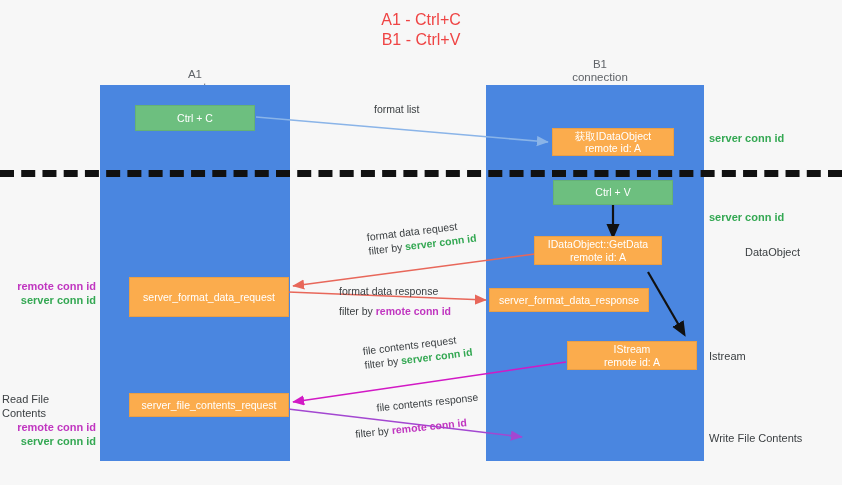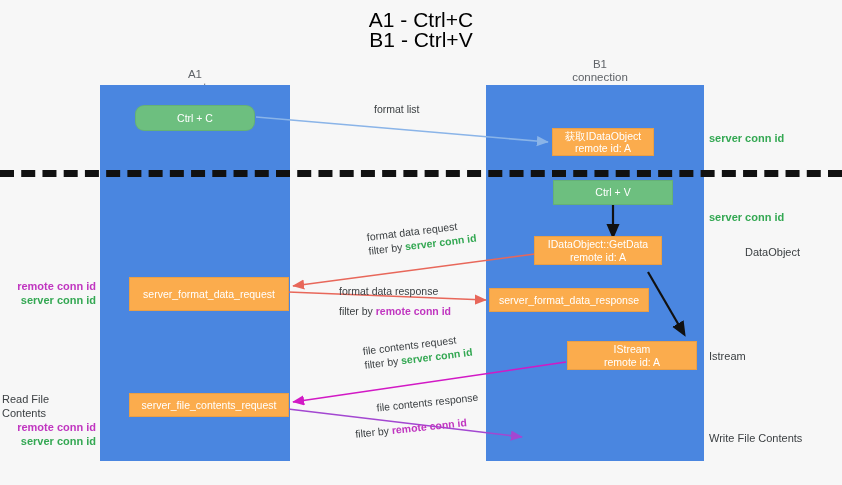--- a/index.html
+++ b/index.html
@@ -10,21 +10,21 @@
     color:#3c4043;
     overflow:hidden;
     position:relative;
   }
   #canvas{position:absolute;inset:0;}
   .abs{position:absolute;}
 
   
   #title{
     left:0;top:10px;width:842px;text-align:center;
-    font-size:21px;line-height:20px;color:#000000;
+    font-size:16px;line-height:20px;color:#ef4444;
   }
 
   
   .lane-head{
     text-align:center;font-size:11.5px;line-height:13px;color:#5f6368;
   }
 
   
   .lane{background:#4a86e0;}
 
@@ -115,44 +115,44 @@
 
     <line x1="288" y1="292" x2="486" y2="300" stroke="#e8675a" stroke-width="1.6" marker-end="url(#ah-red)"></line>
 
     <line x1="566" y1="362" x2="293" y2="402" stroke="#d219c5" stroke-width="1.6" marker-end="url(#ah-magenta)"></line>
 
     <line x1="288" y1="409" x2="522" y2="437" stroke="#a347d1" stroke-width="1.6" marker-end="url(#ah-purple)"></line>
   </svg>
 
   <div class="abs" id="divider"></div>
 
-  <div class="abs box green" style="left:135px;top:105px;width:120px;height:26px;border-radius:9px;">
+  <div class="abs box green" style="left:135px;top:105px;width:120px;height:26px;">
     <span>Ctrl + C</span>
   </div>
 
-  <div class="abs box orange" style="left:552px;top:128px;width:102px;height:28px;flex-direction:column;">
+  <div class="abs box orange" style="left:552px;top:128px;width:122px;height:28px;flex-direction:column;">
     <span>获取IDataObject</span>
     <span>remote id: A</span>
   </div>
 
   <div class="abs box green" style="left:553px;top:180px;width:120px;height:25px;">
     <span>Ctrl + V</span>
   </div>
 
   <div class="abs box orange" style="left:534px;top:236px;width:128px;height:29px;flex-direction:column;">
     <span>IDataObject::GetData</span>
     <span>remote id: A</span>
   </div>
 
   <div class="abs box orange" style="left:567px;top:341px;width:130px;height:29px;flex-direction:column;">
     <span>IStream</span>
     <span>remote id: A</span>
   </div>
 
-  <div class="abs box orange" style="left:129px;top:277px;width:160px;height:34px;">
+  <div class="abs box orange" style="left:129px;top:277px;width:160px;height:40px;">
     <span>server_format_data_request</span>
   </div>
 
   <div class="abs box orange" style="left:489px;top:288px;width:160px;height:24px;">
     <span>server_format_data_response</span>
   </div>
 
   <div class="abs box orange" style="left:129px;top:393px;width:160px;height:24px;justify-content:center;">
     <span>server_file_contents_request</span>
   </div>

